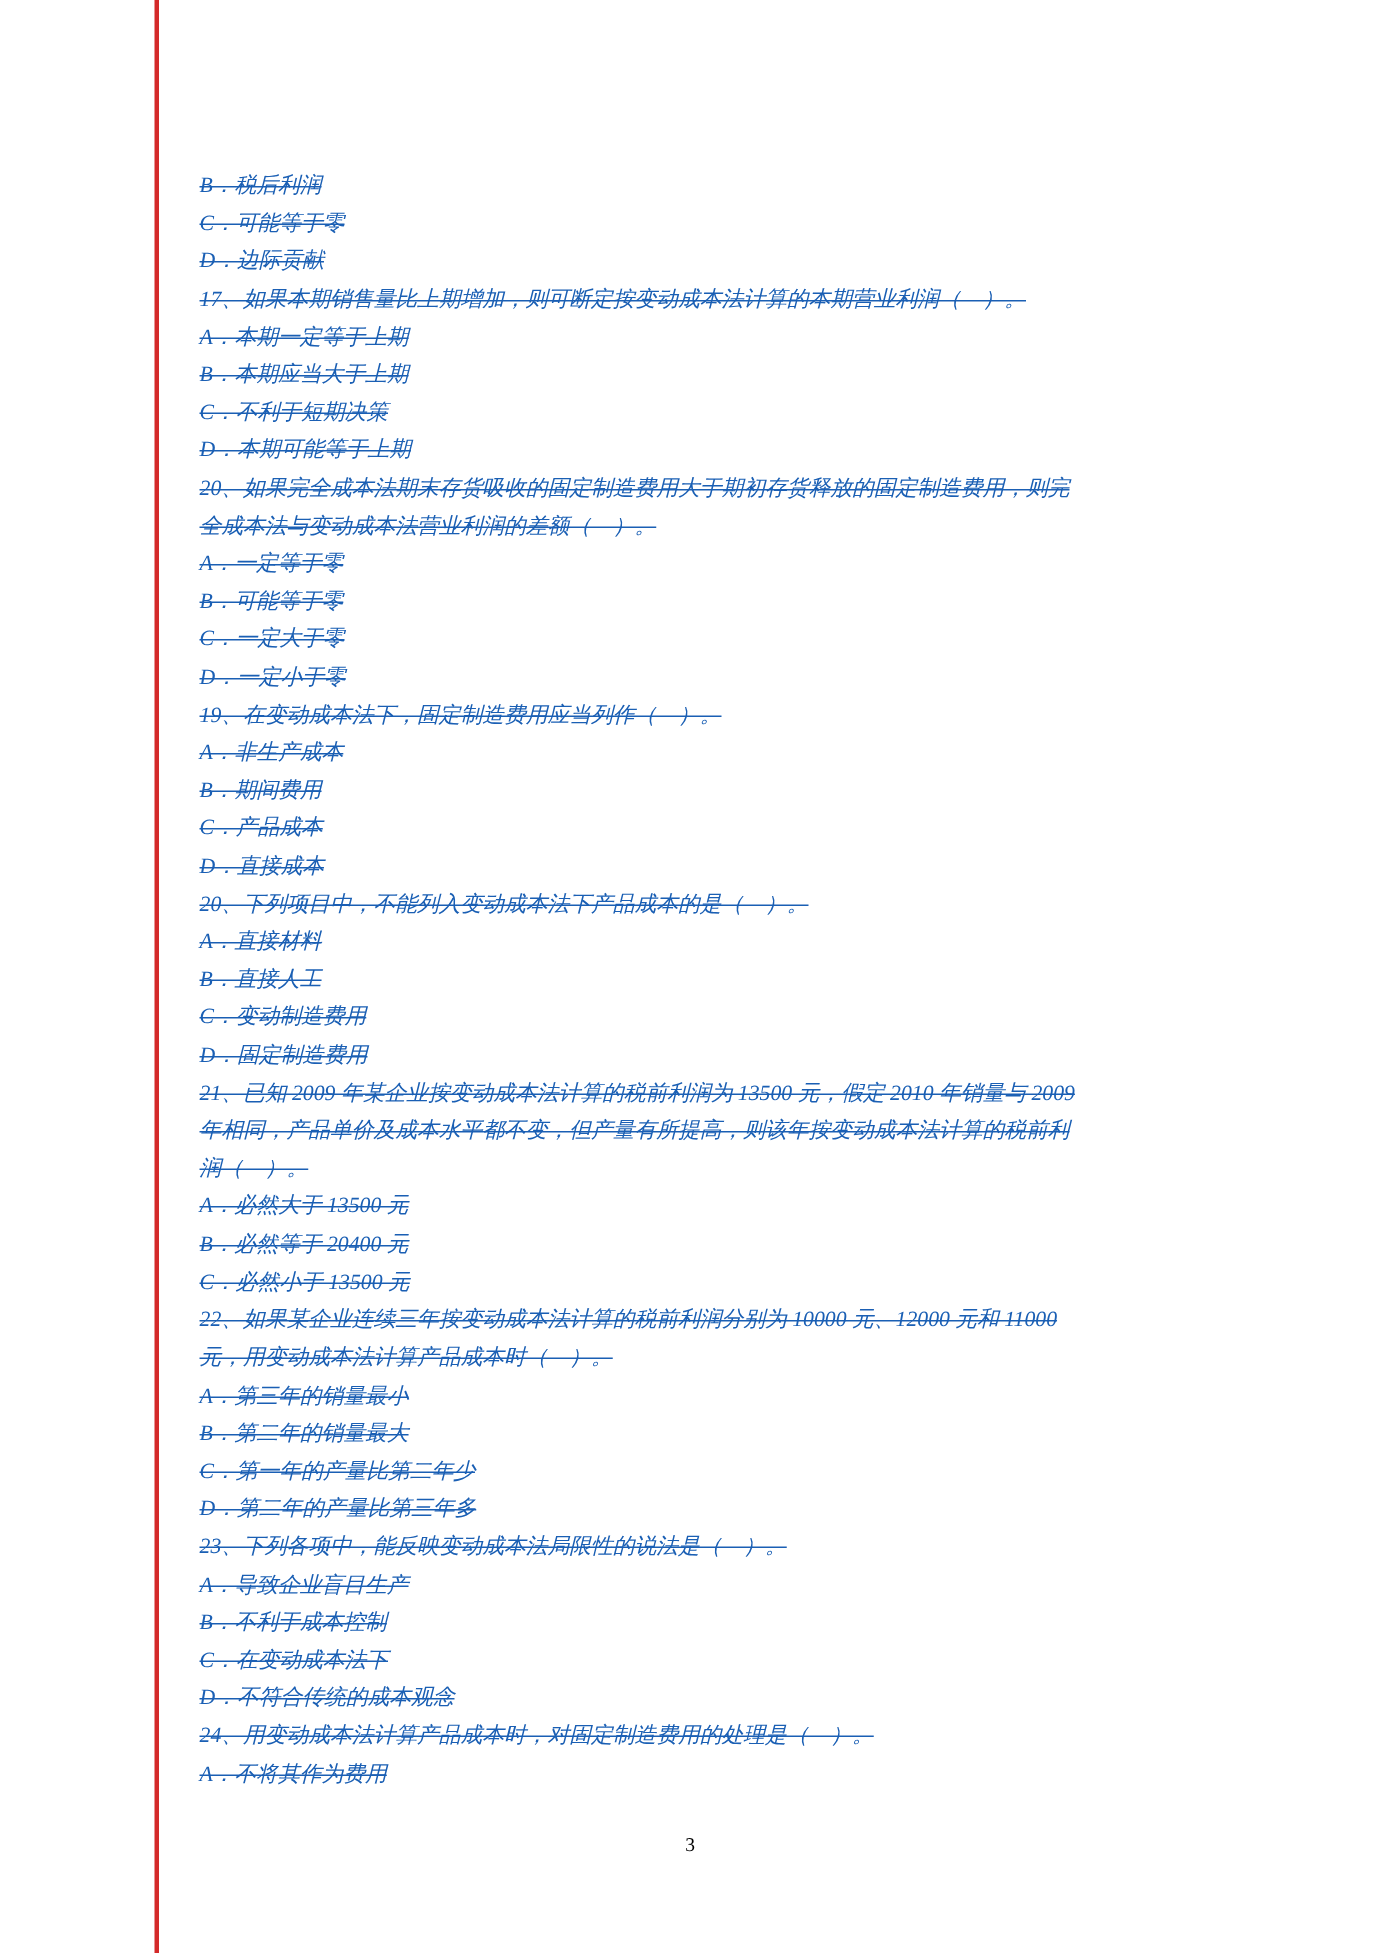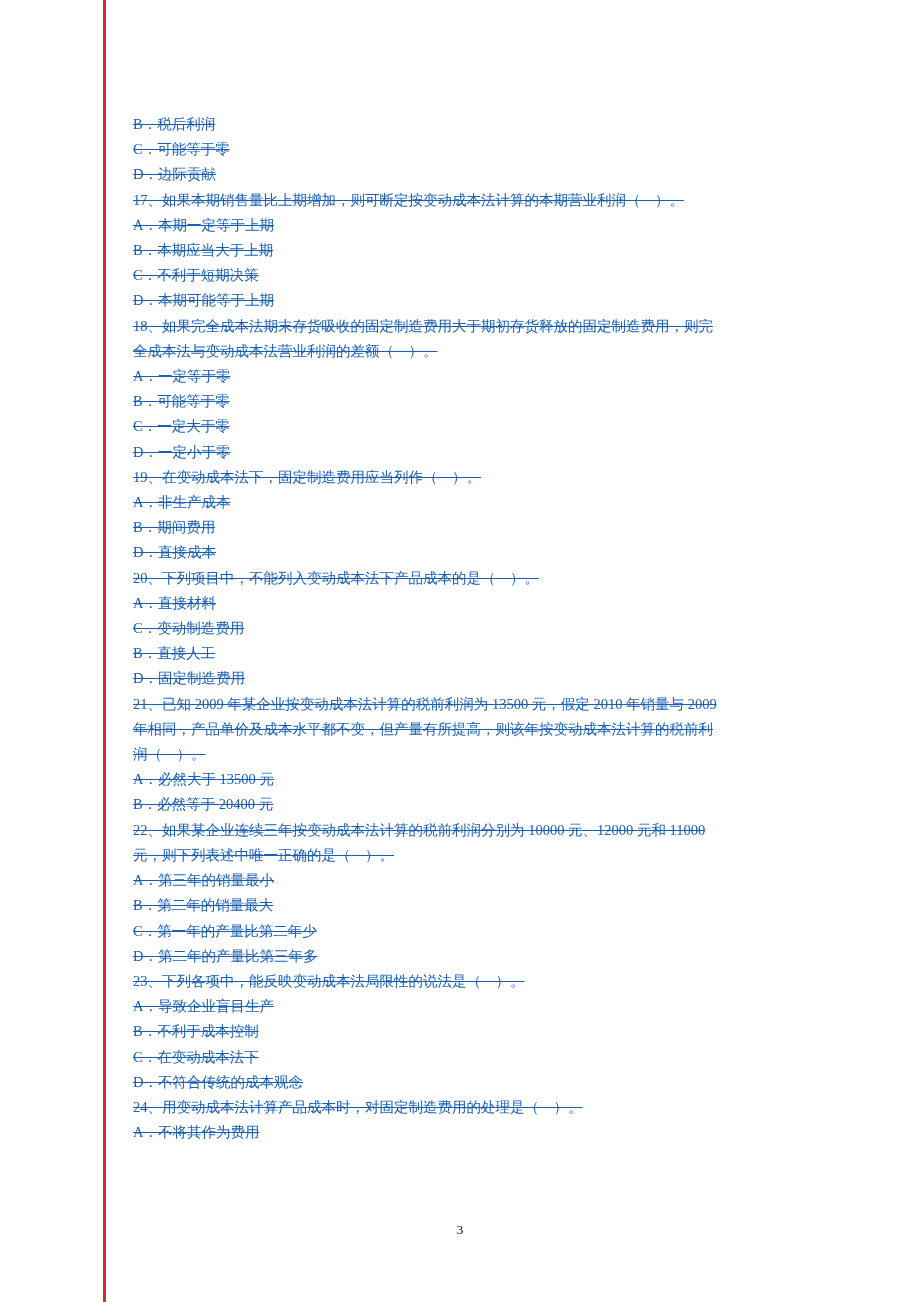--- a/index.html
+++ b/index.html
@@ -19,20 +19,21 @@
     background: #d42a2a;
   }
   .content {
     position: absolute;
     left: 133px;
     top: 112px;
     width: 680px;
     color: #1a5fb4;
     font-size: 14.5px;
     line-height: 25.2px;
+    font-style: italic;
   }
   .line {
     text-decoration: line-through;
     text-decoration-color: #1a5fb4;
     text-decoration-thickness: 1px;
   }
   .page-num {
     position: absolute;
     bottom: 64px;
     left: 0;
@@ -50,42 +51,44 @@
 
 <div class="content" id="content-area">
     <div class="line">B．税后利润</div>
     <div class="line">C．可能等于零</div>
     <div class="line">D．边际贡献</div>
     <div class="line">17、如果本期销售量比上期增加，则可断定按变动成本法计算的本期营业利润（　）。</div>
     <div class="line">A．本期一定等于上期</div>
     <div class="line">B．本期应当大于上期</div>
     <div class="line">C．不利于短期决策</div>
     <div class="line">D．本期可能等于上期</div>
-    <div class="line">18、如果完全成本法期末存货吸收的固定制造费用大于期初存货释放的固定制造费用，则完</div>
+    <div class="line">20、如果完全成本法期末存货吸收的固定制造费用大于期初存货释放的固定制造费用，则完</div>
     <div class="line">全成本法与变动成本法营业利润的差额（　）。</div>
     <div class="line">A．一定等于零</div>
     <div class="line">B．可能等于零</div>
     <div class="line">C．一定大于零</div>
     <div class="line">D．一定小于零</div>
     <div class="line">19、在变动成本法下，固定制造费用应当列作（　）。</div>
     <div class="line">A．非生产成本</div>
     <div class="line">B．期间费用</div>
+    <div class="line">C．产品成本</div>
     <div class="line">D．直接成本</div>
     <div class="line">20、下列项目中，不能列入变动成本法下产品成本的是（　）。</div>
     <div class="line">A．直接材料</div>
+    <div class="line">B．直接人工</div>
     <div class="line">C．变动制造费用</div>
-    <div class="line">B．直接人工</div>
     <div class="line">D．固定制造费用</div>
     <div class="line">21、已知 2009 年某企业按变动成本法计算的税前利润为 13500 元，假定 2010 年销量与 2009</div>
     <div class="line">年相同，产品单价及成本水平都不变，但产量有所提高，则该年按变动成本法计算的税前利</div>
     <div class="line">润（　）。</div>
     <div class="line">A．必然大于 13500 元</div>
     <div class="line">B．必然等于 20400 元</div>
+    <div class="line">C．必然小于 13500 元</div>
     <div class="line">22、如果某企业连续三年按变动成本法计算的税前利润分别为 10000 元、12000 元和 11000</div>
-    <div class="line">元，则下列表述中唯一正确的是（　）。</div>
+    <div class="line">元，用变动成本法计算产品成本时（　）。</div>
     <div class="line">A．第三年的销量最小</div>
     <div class="line">B．第二年的销量最大</div>
     <div class="line">C．第一年的产量比第二年少</div>
     <div class="line">D．第二年的产量比第三年多</div>
     <div class="line">23、下列各项中，能反映变动成本法局限性的说法是（　）。</div>
     <div class="line">A．导致企业盲目生产</div>
     <div class="line">B．不利于成本控制</div>
     <div class="line">C．在变动成本法下</div>
     <div class="line">D．不符合传统的成本观念</div>
     <div class="line">24、用变动成本法计算产品成本时，对固定制造费用的处理是（　）。</div>

